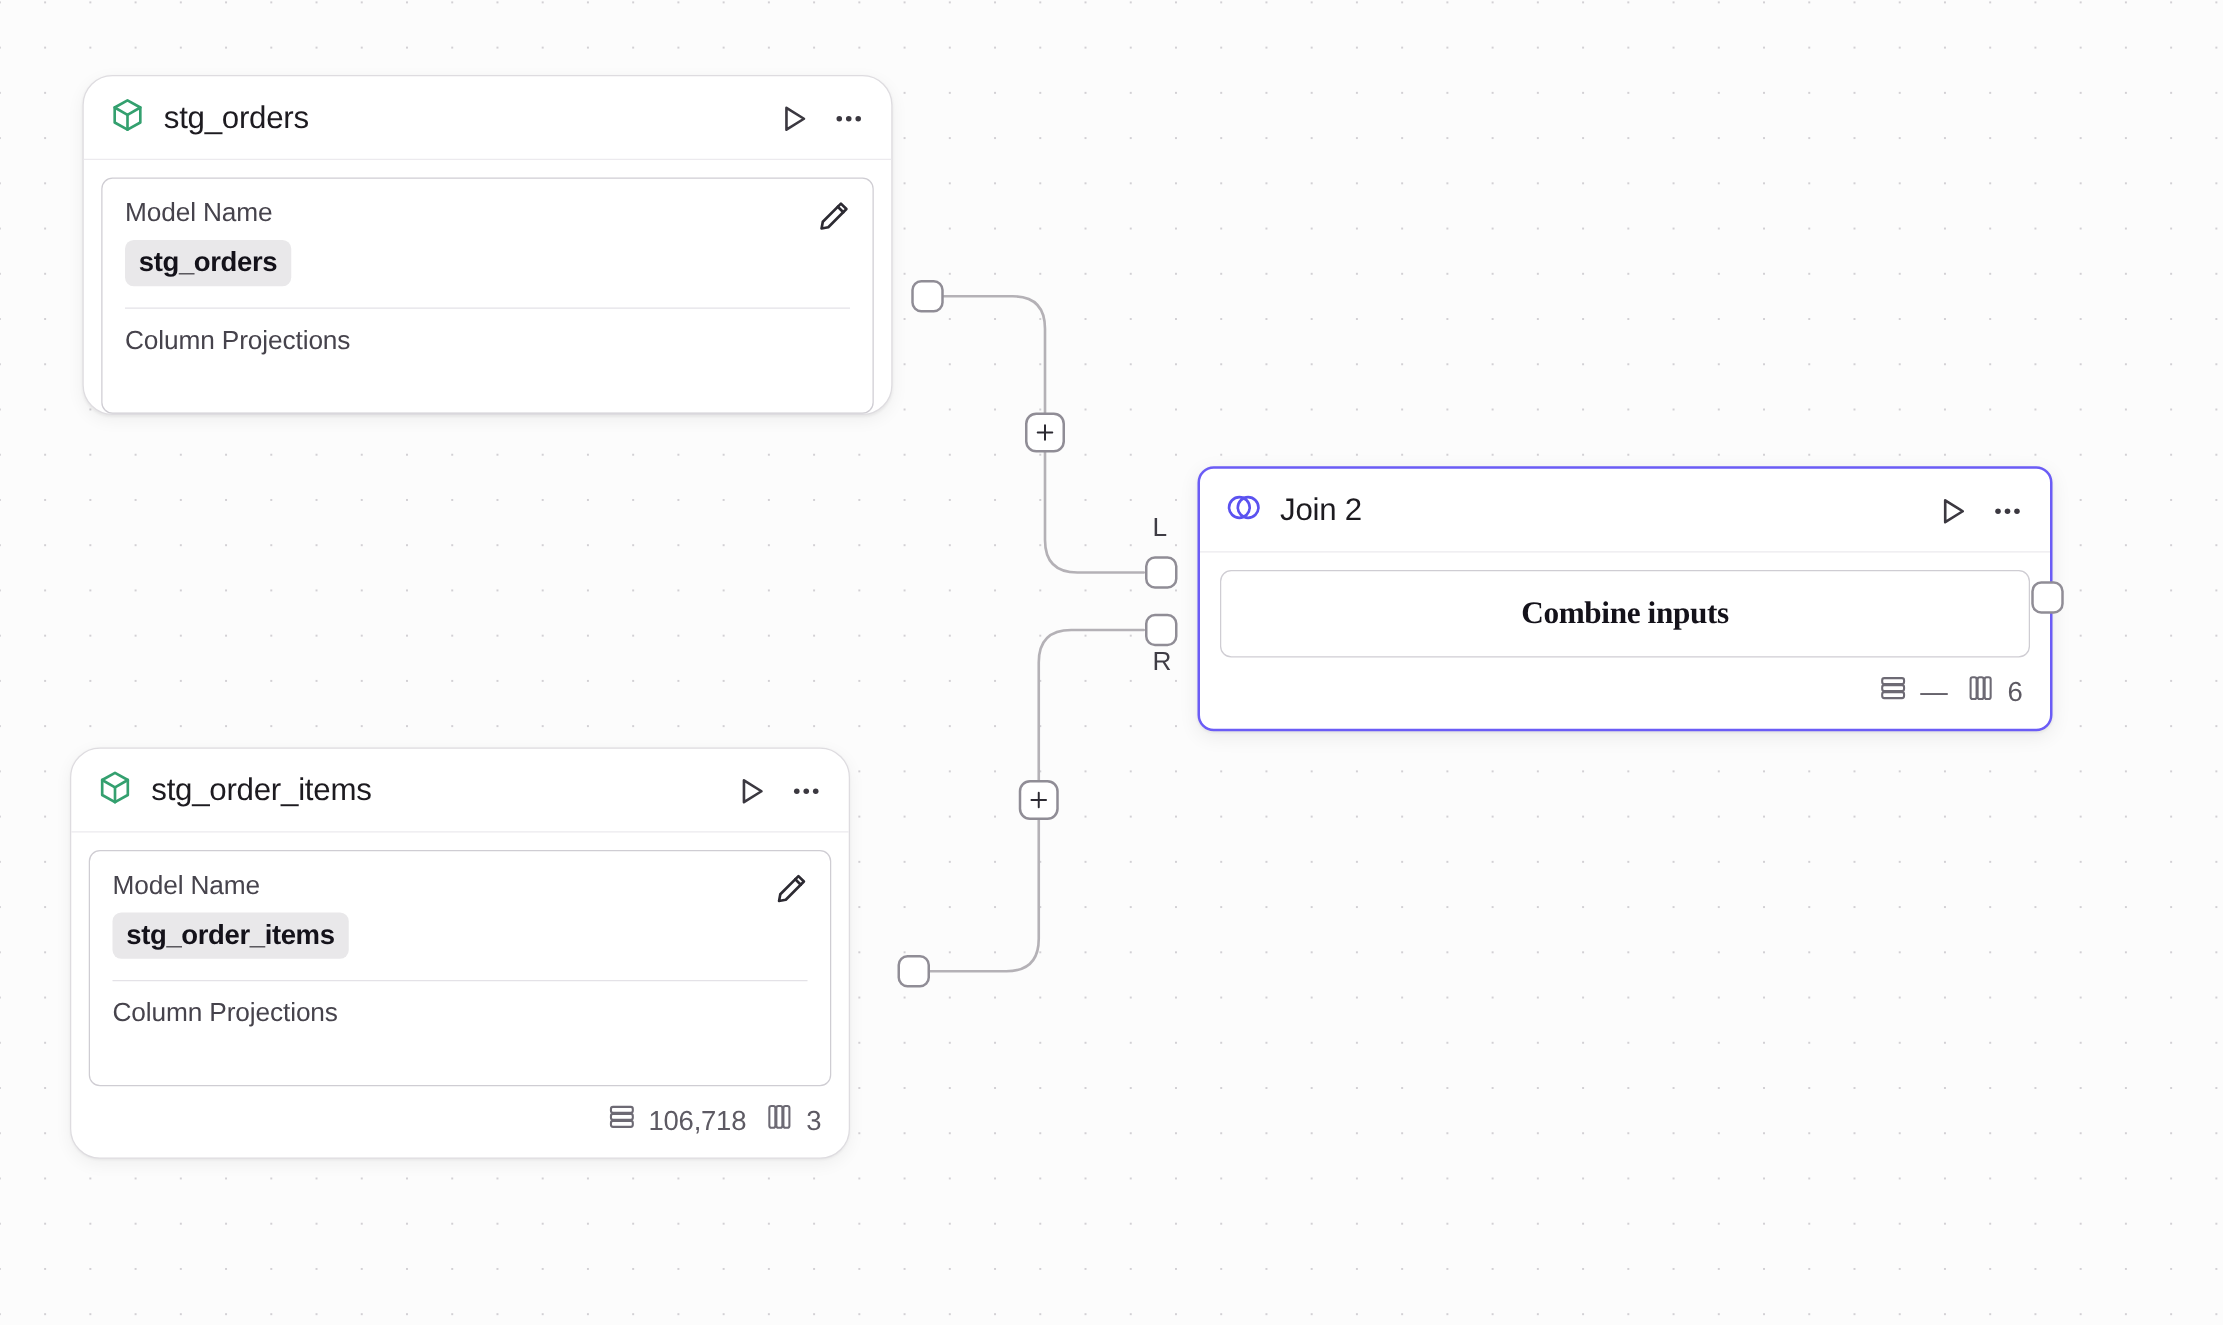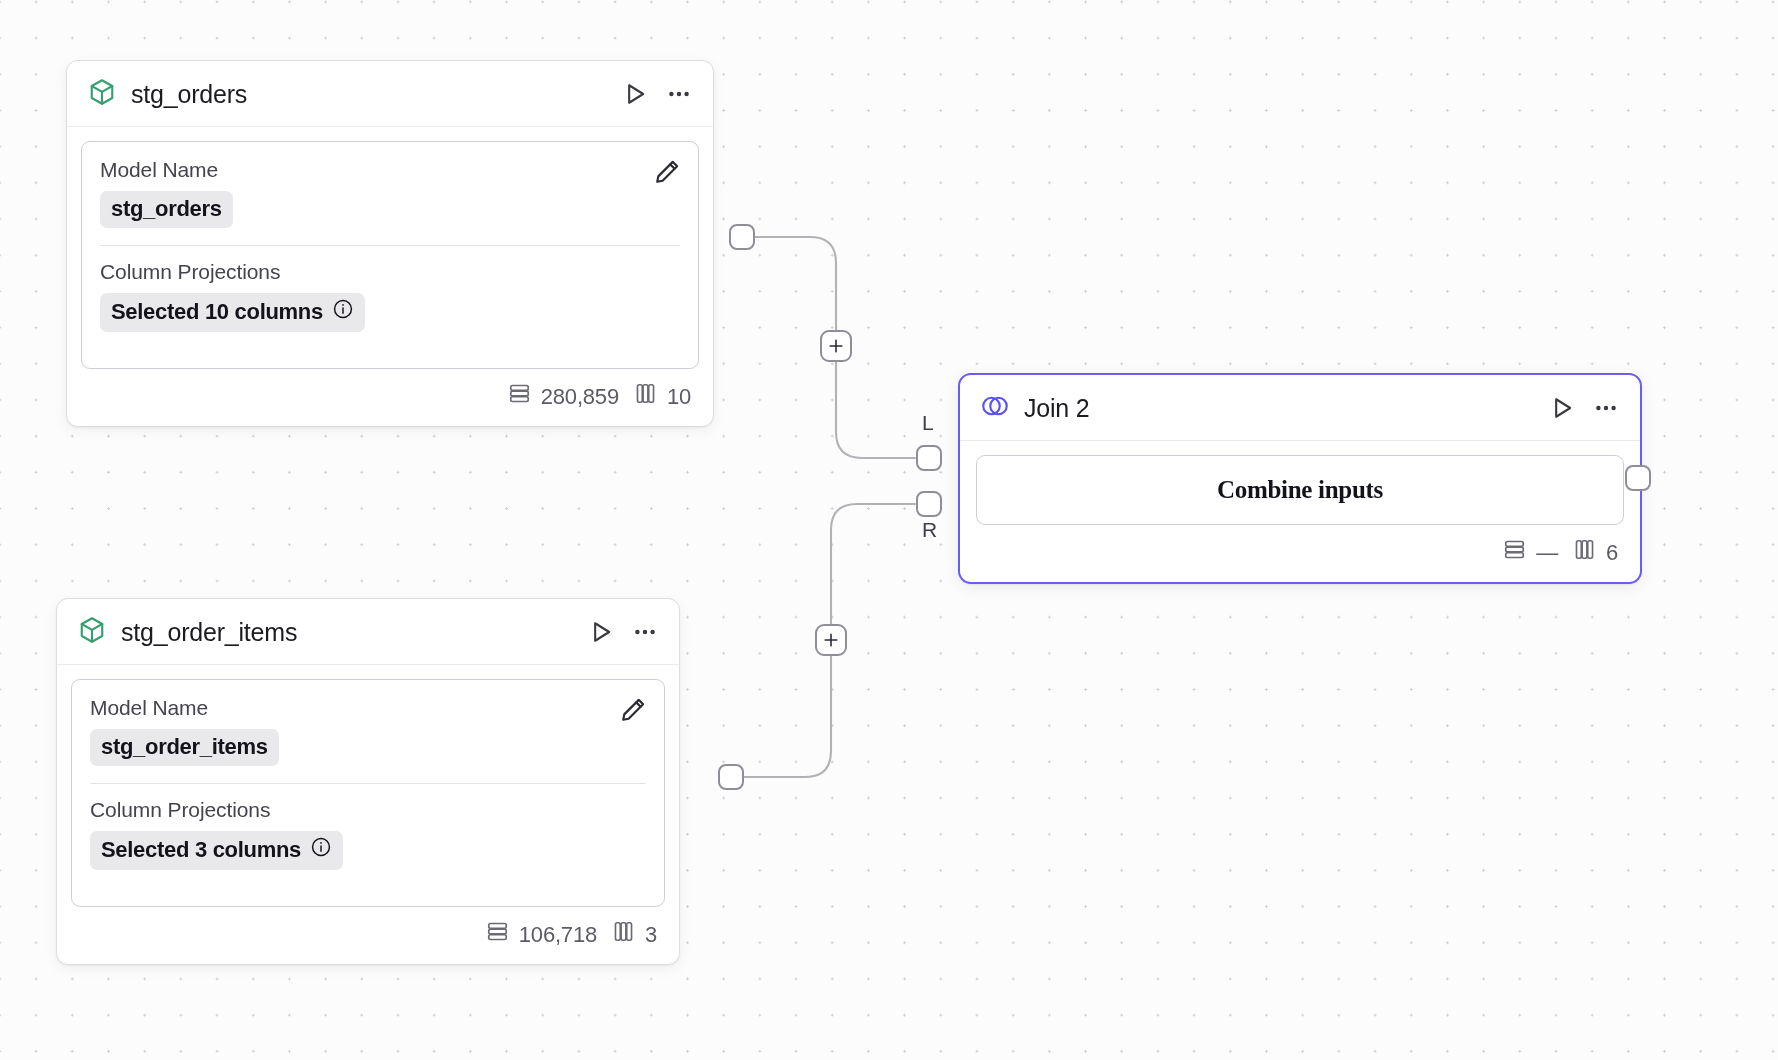--- a/index.html
+++ b/index.html
@@ -37,21 +37,21 @@
     stroke: #b4b1b6;
     stroke-width: 2.1;
     stroke-linecap: round;
   }
 
   
   .node {
     position: absolute;
     background: #ffffff;
     border: 1px solid #dedce0;
-    border-radius: 12px;
+    border-radius: 24px;
     box-shadow: 0 1px 2px rgba(16,15,20,0.05), 0 4px 14px rgba(16,15,20,0.055);
   }
   .node-header {
     display: flex;
     align-items: center;
     gap: 14px;
     padding: 16px 20px 15px 20px;
     border-bottom: 1px solid #eceaee;
   }
   .node-title {
@@ -232,188 +232,146 @@
         </span>
 
         <div class="field-label">Model Name</div>
         <span class="chip">
           <span>stg_orders</span>
         </span>
 
         <div class="panel-divider"></div>
 
         <div class="field-label">Column Projections</div>
+      </div>
+    </div>
+
+  </div>
+
+  <div class="node" id="node-stg-order-items" style="left:56px; top:598px; width:624px;">
+
+    <div class="node-header">
+      <span class="node-icon">
+        <svg width="30" height="30" viewBox="0 0 24 24" fill="none" stroke="#34a06f" stroke-width="1.7" stroke-linejoin="round" stroke-linecap="round">
+          <path d="M12 2.6 L20.2 7.2 L20.2 16.8 L12 21.4 L3.8 16.8 L3.8 7.2 Z"></path>
+          <path d="M3.8 7.2 L12 11.9 L20.2 7.2"></path>
+          <path d="M12 11.9 L12 21.4"></path>
+        </svg>
+      </span>
+      <span class="node-title">stg_order_items</span>
+      <span class="header-actions">
+        <span class="icon-btn">
+          <svg width="28" height="28" viewBox="0 0 24 24" fill="none" stroke="#3b3840" stroke-width="1.8" stroke-linejoin="round">
+            <path d="M7 4.5 L19 12 L7 19.5 Z"></path>
+          </svg>
+        </span>
+        <span class="icon-btn">
+          <svg width="28" height="28" viewBox="0 0 24 24" fill="#3b3840">
+            <circle cx="5.5" cy="12" r="1.9"></circle>
+              <circle cx="12" cy="12" r="1.9"></circle>
+              <circle cx="18.5" cy="12" r="1.9"></circle>
+          </svg>
+        </span>
+      </span>
+    </div>
+
+    <div class="node-body">
+      <div class="model-panel">
+
+        <span class="edit-pencil">
+          <svg width="30" height="30" viewBox="0 0 24 24" fill="none" stroke="#2c2a32" stroke-width="1.7" stroke-linejoin="round" stroke-linecap="round">
+            <path d="M16.6 3.9 L20.1 7.4 L8.5 19 L4.2 19.8 L5 15.5 Z"></path>
+            <path d="M14.6 5.9 L18.1 9.4"></path>
+          </svg>
+        </span>
+
+        <div class="field-label">Model Name</div>
         <span class="chip">
-          <span>Selected 10 columns</span>
-          <span>
-            <svg width="22" height="22" viewBox="0 0 24 24" fill="none" stroke="#14121a" stroke-width="1.6" stroke-linecap="round">
-              <circle cx="12" cy="12" r="9.2"></circle>
-              <path d="M12 11 L12 16.6"></path>
-              <circle cx="12" cy="7.6" r="0.95" fill="#14121a" stroke="none"></circle>
-            </svg>
-          </span>
-        </span>
+          <span>stg_order_items</span>
+        </span>
+
+        <div class="panel-divider"></div>
+
+        <div class="field-label">Column Projections</div>
       </div>
     </div>
 
     <div class="node-stats">
       <span class="stat">
         <span>
           <svg width="25" height="25" viewBox="0 0 24 24" fill="none" stroke="#6d6a74" stroke-width="1.6" stroke-linejoin="round">
             <rect x="3.6" y="4.3" width="16.8" height="4.6" rx="1.6"></rect>
             <rect x="3.6" y="9.7" width="16.8" height="4.6" rx="1.6"></rect>
             <rect x="3.6" y="15.1" width="16.8" height="4.6" rx="1.6"></rect>
           </svg>
         </span>
-        <span class="stat-value">280,859</span>
+        <span class="stat-value">106,718</span>
       </span>
       <span class="stat">
         <span>
           <svg width="25" height="25" viewBox="0 0 24 24" fill="none" stroke="#6d6a74" stroke-width="1.6" stroke-linejoin="round">
             <rect x="4.3" y="3.6" width="4.6" height="16.8" rx="1.6"></rect>
             <rect x="9.7" y="3.6" width="4.6" height="16.8" rx="1.6"></rect>
             <rect x="15.1" y="3.6" width="4.6" height="16.8" rx="1.6"></rect>
           </svg>
         </span>
-        <span class="stat-value">10</span>
-      </span>
-    </div>
-  </div>
-
-  <div class="node" id="node-stg-order-items" style="left:56px; top:598px; width:624px;">
+        <span class="stat-value">3</span>
+      </span>
+    </div>
+  </div>
+
+  <div class="node selected" id="node-join-2" style="left:958px; top:373px; width:684px;">
 
     <div class="node-header">
       <span class="node-icon">
-        <svg width="30" height="30" viewBox="0 0 24 24" fill="none" stroke="#34a06f" stroke-width="1.7" stroke-linejoin="round" stroke-linecap="round">
-          <path d="M12 2.6 L20.2 7.2 L20.2 16.8 L12 21.4 L3.8 16.8 L3.8 7.2 Z"></path>
-          <path d="M3.8 7.2 L12 11.9 L20.2 7.2"></path>
-          <path d="M12 11.9 L12 21.4"></path>
+        <svg width="30" height="30" viewBox="0 0 24 24" fill="none" stroke="#5b52f0" stroke-width="1.7">
+          <circle cx="9.2" cy="12" r="6.6"></circle>
+          <circle cx="14.8" cy="12" r="6.6"></circle>
         </svg>
       </span>
-      <span class="node-title">stg_order_items</span>
+      <span class="node-title">Join 2</span>
       <span class="header-actions">
         <span class="icon-btn">
           <svg width="28" height="28" viewBox="0 0 24 24" fill="none" stroke="#3b3840" stroke-width="1.8" stroke-linejoin="round">
             <path d="M7 4.5 L19 12 L7 19.5 Z"></path>
           </svg>
         </span>
         <span class="icon-btn">
           <svg width="28" height="28" viewBox="0 0 24 24" fill="#3b3840">
             <circle cx="5.5" cy="12" r="1.9"></circle>
               <circle cx="12" cy="12" r="1.9"></circle>
               <circle cx="18.5" cy="12" r="1.9"></circle>
           </svg>
         </span>
       </span>
     </div>
 
-    <div class="node-body">
-      <div class="model-panel">
-
-        <span class="edit-pencil">
-          <svg width="30" height="30" viewBox="0 0 24 24" fill="none" stroke="#2c2a32" stroke-width="1.7" stroke-linejoin="round" stroke-linecap="round">
-            <path d="M16.6 3.9 L20.1 7.4 L8.5 19 L4.2 19.8 L5 15.5 Z"></path>
-            <path d="M14.6 5.9 L18.1 9.4"></path>
-          </svg>
-        </span>
-
-        <div class="field-label">Model Name</div>
-        <span class="chip">
-          <span>stg_order_items</span>
-        </span>
-
-        <div class="panel-divider"></div>
-
-        <div class="field-label">Column Projections</div>
-        <span class="chip">
-          <span>Selected 3 columns</span>
-          <span>
-            <svg width="22" height="22" viewBox="0 0 24 24" fill="none" stroke="#14121a" stroke-width="1.6" stroke-linecap="round">
-              <circle cx="12" cy="12" r="9.2"></circle>
-              <path d="M12 11 L12 16.6"></path>
-              <circle cx="12" cy="7.6" r="0.95" fill="#14121a" stroke="none"></circle>
-            </svg>
-          </span>
-        </span>
-      </div>
+    <div class="join-body">
+      <button class="combine-btn">Combine inputs</button>
     </div>
 
     <div class="node-stats">
       <span class="stat">
         <span>
           <svg width="25" height="25" viewBox="0 0 24 24" fill="none" stroke="#6d6a74" stroke-width="1.6" stroke-linejoin="round">
             <rect x="3.6" y="4.3" width="16.8" height="4.6" rx="1.6"></rect>
             <rect x="3.6" y="9.7" width="16.8" height="4.6" rx="1.6"></rect>
             <rect x="3.6" y="15.1" width="16.8" height="4.6" rx="1.6"></rect>
           </svg>
         </span>
-        <span class="stat-value">106,718</span>
+        <span class="stat-value">—</span>
       </span>
       <span class="stat">
         <span>
           <svg width="25" height="25" viewBox="0 0 24 24" fill="none" stroke="#6d6a74" stroke-width="1.6" stroke-linejoin="round">
             <rect x="4.3" y="3.6" width="4.6" height="16.8" rx="1.6"></rect>
             <rect x="9.7" y="3.6" width="4.6" height="16.8" rx="1.6"></rect>
             <rect x="15.1" y="3.6" width="4.6" height="16.8" rx="1.6"></rect>
           </svg>
         </span>
-        <span class="stat-value">3</span>
-      </span>
-    </div>
-  </div>
-
-  <div class="node selected" id="node-join-2" style="left:958px; top:373px; width:684px;">
-
-    <div class="node-header">
-      <span class="node-icon">
-        <svg width="30" height="30" viewBox="0 0 24 24" fill="none" stroke="#5b52f0" stroke-width="1.7">
-          <circle cx="9.2" cy="12" r="6.6"></circle>
-          <circle cx="14.8" cy="12" r="6.6"></circle>
-        </svg>
-      </span>
-      <span class="node-title">Join 2</span>
-      <span class="header-actions">
-        <span class="icon-btn">
-          <svg width="28" height="28" viewBox="0 0 24 24" fill="none" stroke="#3b3840" stroke-width="1.8" stroke-linejoin="round">
-            <path d="M7 4.5 L19 12 L7 19.5 Z"></path>
-          </svg>
-        </span>
-        <span class="icon-btn">
-          <svg width="28" height="28" viewBox="0 0 24 24" fill="#3b3840">
-            <circle cx="5.5" cy="12" r="1.9"></circle>
-              <circle cx="12" cy="12" r="1.9"></circle>
-              <circle cx="18.5" cy="12" r="1.9"></circle>
-          </svg>
-        </span>
-      </span>
-    </div>
-
-    <div class="join-body">
-      <button class="combine-btn">Combine inputs</button>
-    </div>
-
-    <div class="node-stats">
-      <span class="stat">
-        <span>
-          <svg width="25" height="25" viewBox="0 0 24 24" fill="none" stroke="#6d6a74" stroke-width="1.6" stroke-linejoin="round">
-            <rect x="3.6" y="4.3" width="16.8" height="4.6" rx="1.6"></rect>
-            <rect x="3.6" y="9.7" width="16.8" height="4.6" rx="1.6"></rect>
-            <rect x="3.6" y="15.1" width="16.8" height="4.6" rx="1.6"></rect>
-          </svg>
-        </span>
-        <span class="stat-value">—</span>
-      </span>
-      <span class="stat">
-        <span>
-          <svg width="25" height="25" viewBox="0 0 24 24" fill="none" stroke="#6d6a74" stroke-width="1.6" stroke-linejoin="round">
-            <rect x="4.3" y="3.6" width="4.6" height="16.8" rx="1.6"></rect>
-            <rect x="9.7" y="3.6" width="4.6" height="16.8" rx="1.6"></rect>
-            <rect x="15.1" y="3.6" width="4.6" height="16.8" rx="1.6"></rect>
-          </svg>
-        </span>
         <span class="stat-value">6</span>
       </span>
     </div>
   </div>
 
   <div class="port" style="left:729px; top:224px;"></div>
 
   <div class="port" style="left:718px; top:764px;"></div>
 
   <div class="port" style="left:916px; top:445px;"></div>

